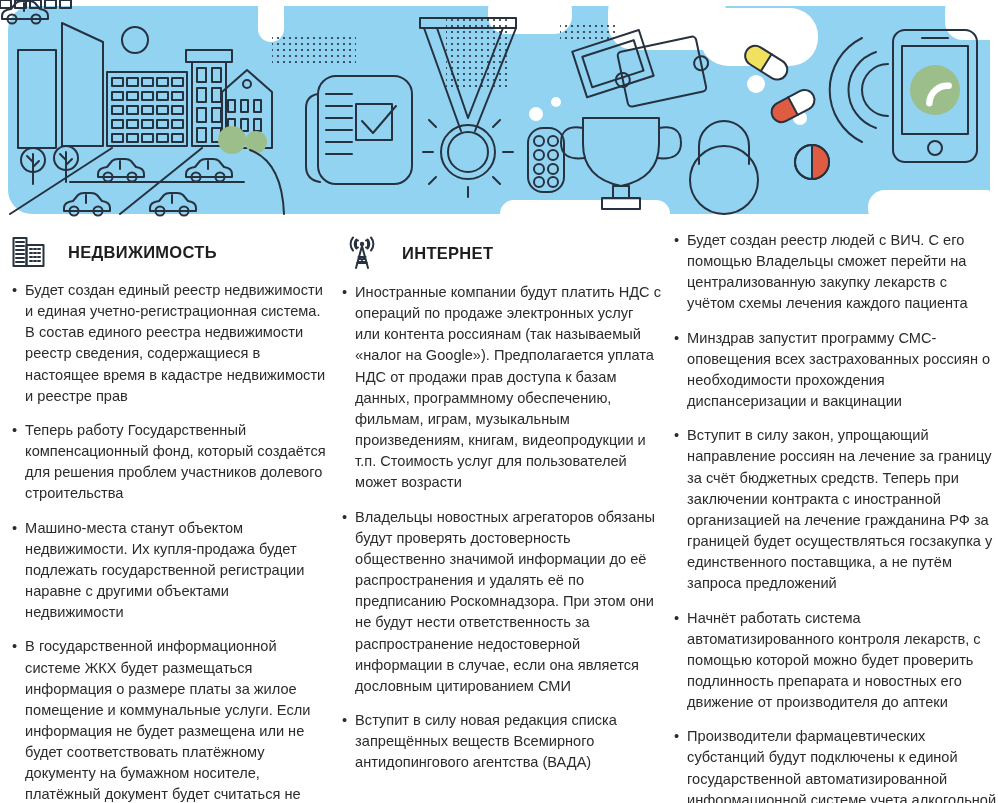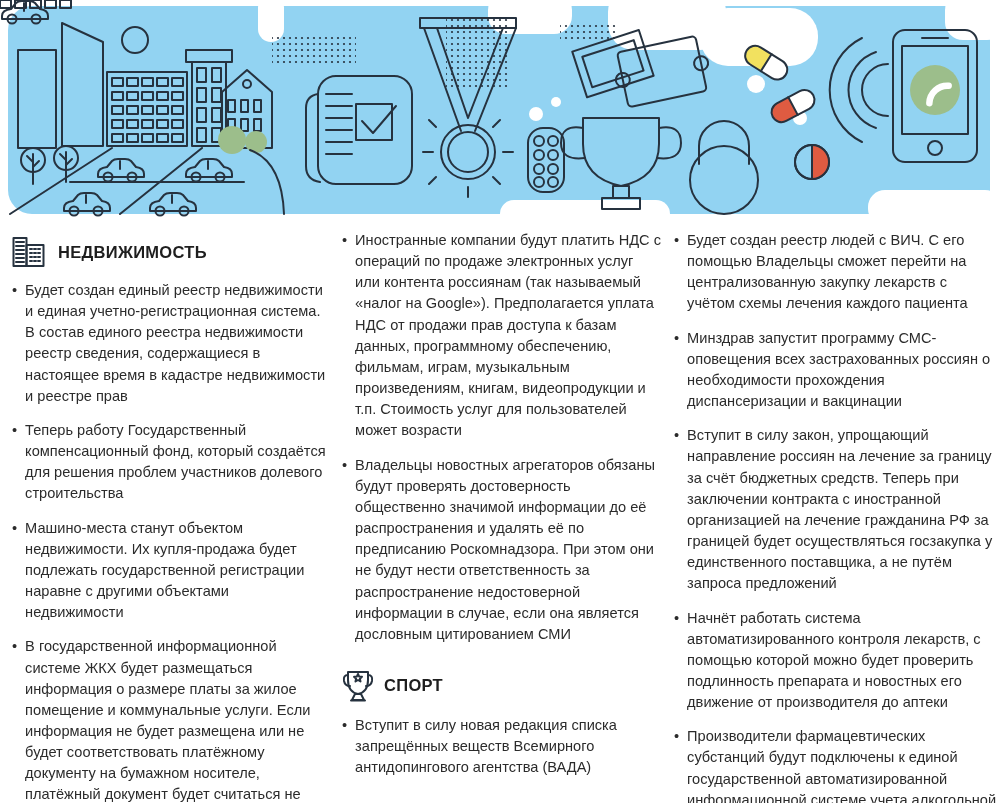--- a/index.html
+++ b/index.html
@@ -14,21 +14,21 @@
   }
   *{box-sizing:border-box;margin:0;padding:0;}
   html,body{width:998px;height:803px;overflow:hidden;background:var(--bg);
     font-family:"Liberation Sans","DejaVu Sans",sans-serif;color:var(--text);}
   .page{width:998px;height:803px;background:var(--bg);}
   .banner{display:block;width:998px;height:222px;}
   .ill{stroke:var(--ink);stroke-width:2;fill:none;stroke-linecap:round;stroke-linejoin:round;}
   .content{display:grid;grid-template-columns:318px 320px 324px;column-gap:12px;
     padding:8px 10px 0 12px;}
   .col{min-width:0;}
-  .sec-head{display:flex;align-items:center;gap:10px;margin:6px 0 12px 0;}
+  .sec-head{display:flex;align-items:center;gap:20px;margin:6px 0 12px 0;}
   .sec-head h2{font-size:16.5px;font-weight:700;letter-spacing:.3px;color:#1e1e1e;}
   .sec-icon{flex:0 0 auto;}
   ul{list-style:none;}
   li{display:flex;gap:8px;margin-bottom:13px;font-size:14.6px;line-height:1.45;}
   .bullet{flex:0 0 auto;line-height:1.45;}
   .sport-gap{margin-top:24px;}
 </style>
 </head>
 <body>
 
@@ -242,44 +242,44 @@
             <span>Машино-места станут объектом недвижимости. Их купля-продажа будет подлежать государственной регистрации наравне с другими объектами недвижимости</span>
           </li>
         <li>
             <span class="bullet">•</span>
             <span>В государственной информационной системе ЖКХ будет размещаться информация о размере платы за жилое помещение и коммунальные услуги. Если информация не будет размещена или не будет соответствовать платёжному документу на бумажном носителе, платёжный документ будет считаться не представленным, а организации, не разместившие информацию в системе, будут нести ответственность в соответствии с Кодексом об административных правонарушениях РФ</span>
           </li>
       </ul>
     </section>
 
     <section class="col">
-      <ul>
-        <li>
-            <span class="bullet">•</span>
-            <span>Иностранные компании будут платить НДС с операций по продаже электронных услуг или контента россиянам (так называемый «налог на Google»). Предполагается уплата НДС от продажи прав доступа к базам данных, программному обеспечению, фильмам, играм, музыкальным произведениям, книгам, видеопродукции и т.п. Стоимость услуг для пользователей может возрасти</span>
-          </li>
-        <li>
-            <span class="bullet">•</span>
-            <span>Владельцы новостных агрегаторов обязаны будут проверять достоверность общественно значимой информации до её распространения и удалять её по предписанию Роскомнадзора. При этом они не будут нести ответственность за распространение недостоверной информации в случае, если она является дословным цитированием СМИ</span>
-          </li>
-      </ul>
-
-      <div class="sec-head sport-gap">
-        <svg class="sec-icon" width="32" height="34" viewBox="0 0 32 34">
-          <path d="M6,6 q-5,0 -4,6 q1,5 6,5 M26,6 q5,0 4,6 q-1,5 -6,5" class="ill" stroke-width="1.6"></path>
-          <path d="M6,3 h20 v8 q0,12 -10,14 q-10,-2 -10,-14 z" fill="var(--yellow)" class="ill" stroke-width="1.8"></path>
-          <polygon points="16,5 17.2,7.6 20,7.8 17.9,9.7 18.5,12.4 16,11 13.5,12.4 14.1,9.7 12,7.8 14.8,7.6" fill="#fff" class="ill" stroke-width="1.1"></polygon>
-          <path d="M13,25 l-3,6 h12 l-3,-6 z" fill="var(--yellow)" class="ill" stroke-width="1.6"></path>
-          <path d="M9,31.5 h14" class="ill" stroke-width="1.6"></path>
+      <div class="sec-head">
+        <svg class="sec-icon" width="40" height="34" viewBox="0 0 40 34">
+          <circle cx="20" cy="8" r="2.2" fill="var(--ink)"></circle>
+          <path d="M16,4.5 h-2 v7 h2 M24,4.5 h2 v7 h-2" class="ill" stroke-width="1.4"></path>
+          <path d="M11,1.5 a10,10 0 0 0 0,13 M14.5,3.5 a6.5,6.5 0 0 0 0,9" class="ill" stroke-width="1.4"></path>
+          <path d="M29,1.5 a10,10 0 0 1 0,13 M25.5,3.5 a6.5,6.5 0 0 1 0,9" class="ill" stroke-width="1.4"></path>
+          <path d="M20,10 L14,32 M20,10 L26,32 M16.5,21 H23.5 M15,27 H25 M16.5,21 L23.5,27 M23.5,21 L16.5,27" class="ill" stroke-width="1.4"></path>
         </svg>
-        <h2>СПОРТ</h2>
+        <h2>ИНТЕРНЕТ</h2>
       </div>
       <ul>
         <li>
             <span class="bullet">•</span>
+            <span>Иностранные компании будут платить НДС с операций по продаже электронных услуг или контента россиянам (так называемый «налог на Google»). Предполагается уплата НДС от продажи прав доступа к базам данных, программному обеспечению, фильмам, играм, музыкальным произведениям, книгам, видеопродукции и т.п. Стоимость услуг для пользователей может возрасти</span>
+          </li>
+        <li>
+            <span class="bullet">•</span>
+            <span>Владельцы новостных агрегаторов обязаны будут проверять достоверность общественно значимой информации до её распространения и удалять её по предписанию Роскомнадзора. При этом они не будут нести ответственность за распространение недостоверной информации в случае, если она является дословным цитированием СМИ</span>
+          </li>
+      </ul>
+
+      <ul>
+        <li>
+            <span class="bullet">•</span>
             <span>Вступит в силу новая редакция списка запрещённых веществ Всемирного антидопингового агентства (ВАДА)</span>
           </li>
 
       </ul>
     </section>
 
     <section class="col">
       <ul>
         <li>
             <span class="bullet">•</span>

